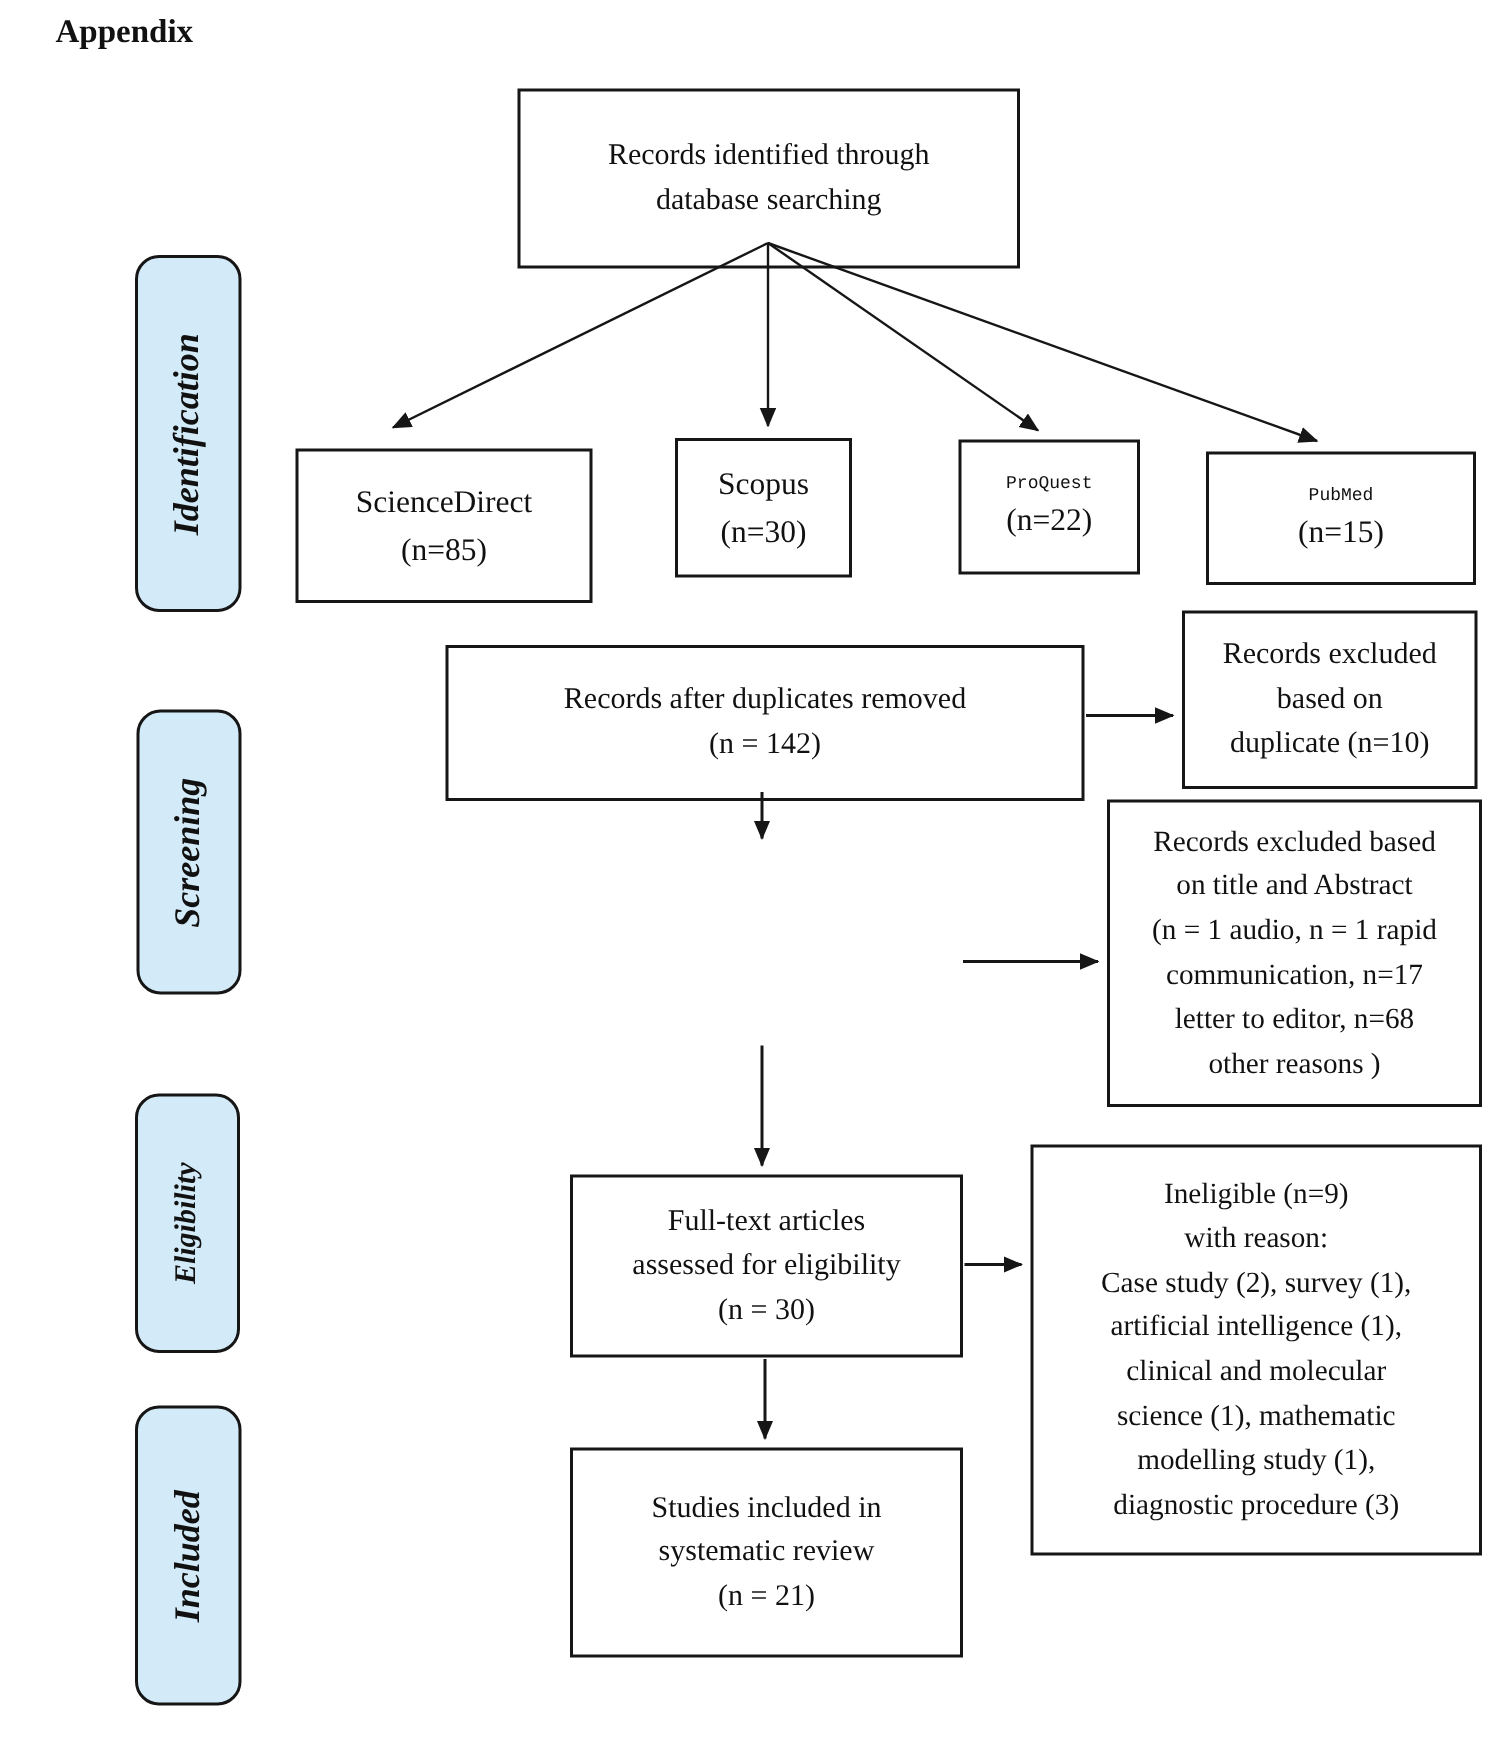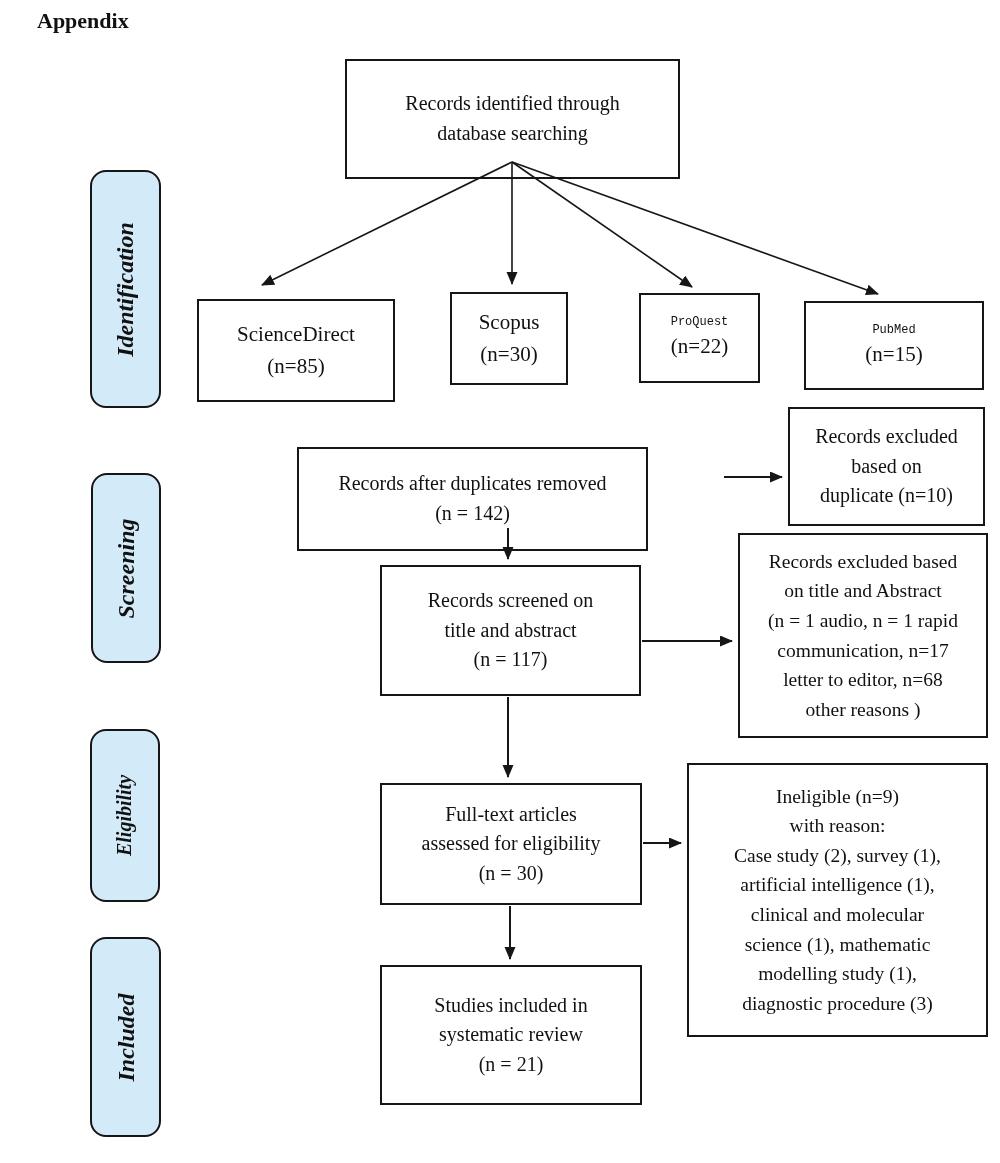--- a/index.html
+++ b/index.html
@@ -90,30 +90,27 @@
   </div>
   <div class="dbbox" style="left:619px;top:293px;width:121px;height:90px;">
     <span class="db-name-sans">ProQuest</span>
     <span class="db-count">(n=22)</span>
   </div>
   <div class="dbbox" style="left:784px;top:301px;width:180px;height:89px;">
     <span class="db-name-sans">PubMed</span>
     <span class="db-count">(n=15)</span>
   </div>
 
-  <div class="box" style="left:277px;top:447px;width:351px;height:104px;">Records after duplicates removed
+  <div class="box" style="left:277px;top:430px;width:426px;height:104px;">Records after duplicates removed
 (n = 142)</div>
 
   <div class="box" style="left:768px;top:407px;width:197px;height:119px;">Records excluded
 based on
 duplicate (n=10)</div>
 
-  <div class="box" style="left:360px;top:565px;width:261px;height:131px;">Records screened on
-title and abstract
-(n = 117)</div>
 
   <div class="box tight" style="left:718px;top:533px;width:250px;height:205px;">Records excluded based
 on title and Abstract
 (n = 1 audio, n = 1 rapid
 communication, n=17
 letter to editor, n=68
 other reasons )</div>
 
   <div class="box" style="left:360px;top:783px;width:262px;height:122px;">Full-text articles
 assessed for eligibility

